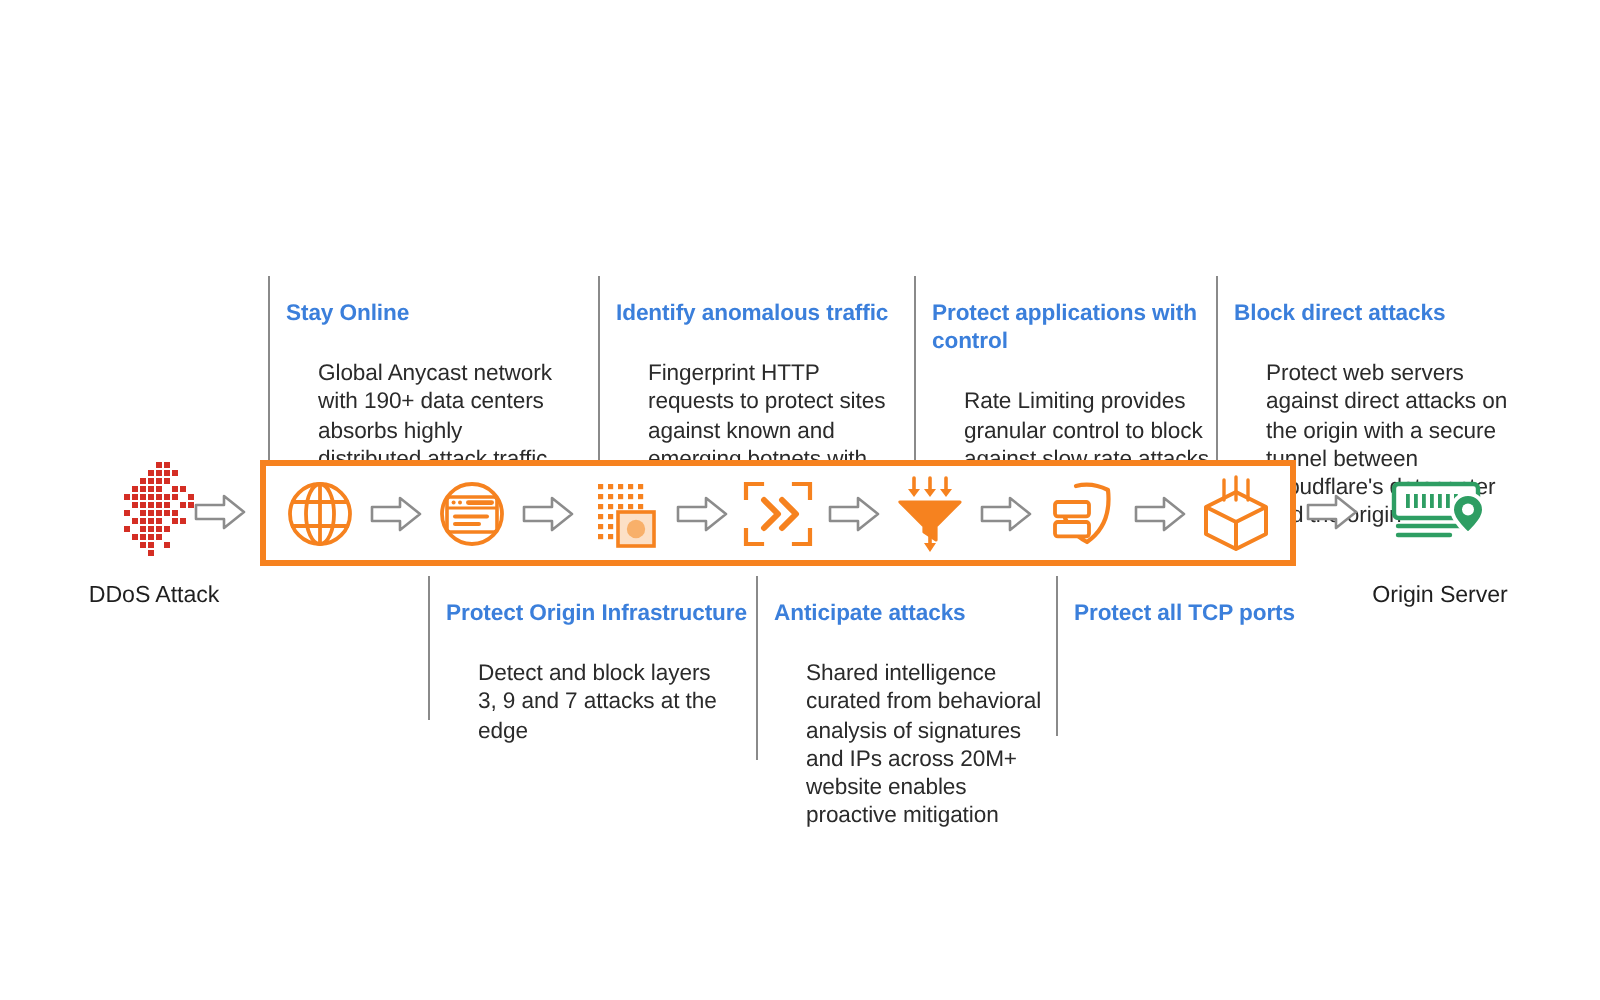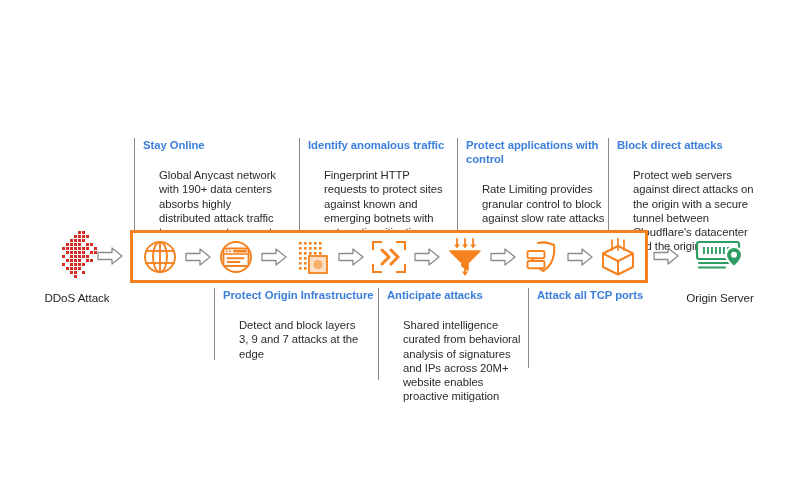--- a/index.html
+++ b/index.html
@@ -39,21 +39,21 @@
     position: absolute;
     left: 9px;
     top: 0;
     width: 158px;
   }
   .callout-title {
     color: #3b7fdb;
     font-weight: bold;
     font-size: 11.3px;
     line-height: 14.2px;
-    margin: 0 0 0px 0;
+    margin: 12px 0 0px 0;
     letter-spacing: -0.05px;
   }
   .callout-body {
     color: #2b2b2b;
     font-size: 11.3px;
     line-height: 14.2px;
     margin: 16px;
     letter-spacing: -0.05px;
   }
 
@@ -170,21 +170,21 @@
     <div class="divider" style="height:92px;"></div>
     <div class="ctext">
       <p class="callout-title">Anticipate attacks</p>
       <p class="callout-body">Shared intelligence curated from behavioral analysis of signatures and IPs across 20M+ website enables proactive mitigation</p>
     </div>
   </div>
 
   <div class="callout" style="left:528px; top:288px; width:160px; height:80px;">
     <div class="divider" style="height:80px;"></div>
     <div class="ctext">
-      <p class="callout-title">Attack all TCP ports</p>
+      <p class="callout-title">Protect all TCP ports</p>
     </div>
   </div>
 
   <div class="endpoint" style="left:38px; top:228px; width:78px;">
     <div class="epicon">
       <svg width="52" height="52" viewBox="0 0 52 52" aria-hidden="true">
         <g fill="#d42e24">
           <rect x="27" y="2" width="3" height="3"></rect>
           <rect x="31" y="2" width="3" height="3"></rect>
           <rect x="23" y="6" width="3" height="3"></rect>

